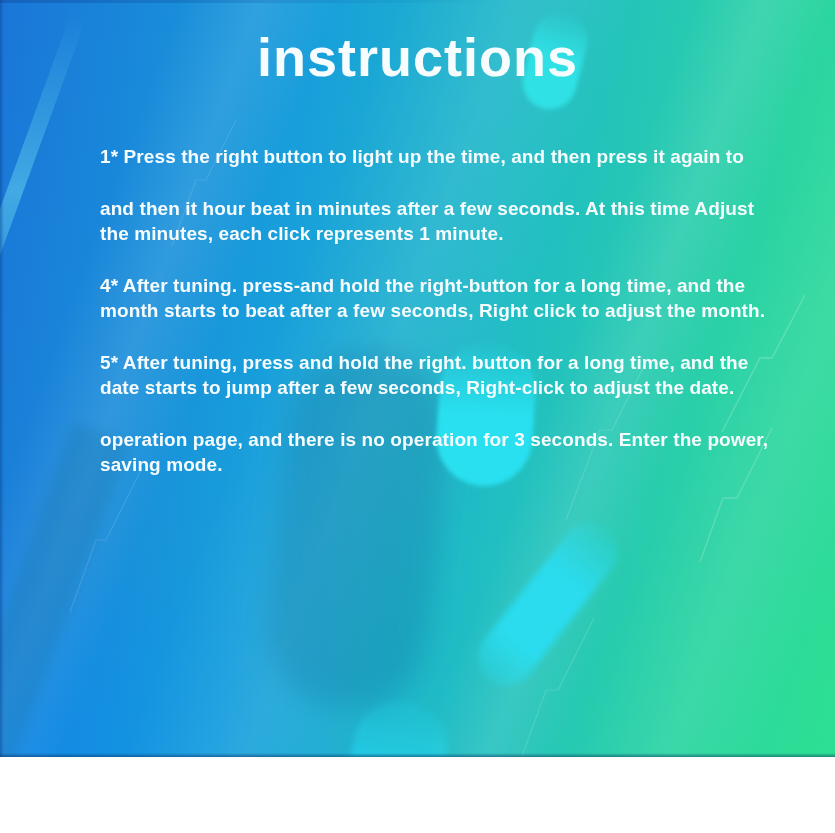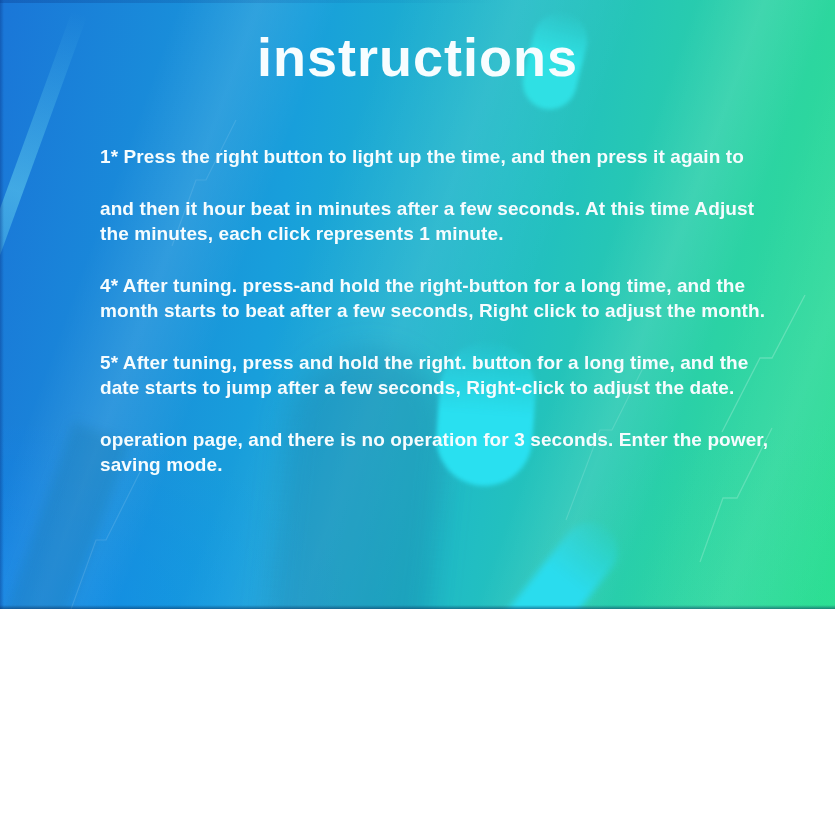--- a/index.html
+++ b/index.html
@@ -3,21 +3,21 @@
 <meta charset="utf-8">
 <style>
   html, body {
     margin: 0;
     padding: 0;
     background: #ffffff;
   }
   .page {
     position: relative;
     width: 835px;
-    height: 609px;
+    height: 757px;
     overflow: hidden;
     font-family: "Liberation Sans", sans-serif;
     background:
       radial-gradient(ellipse 60% 45% at 0% 100%, rgba(0,140,255,0.30), rgba(0,140,255,0) 70%),
       radial-gradient(ellipse 55% 45% at 100% 100%, rgba(40,230,140,0.25), rgba(40,230,140,0) 70%),
       linear-gradient(98deg, #1a76d8 0%, #189fdb 34%, #20bcc5 58%, #2bd2a5 83%, #2edd95 100%);
   }
   .decor, .decor > * { pointer-events: none; }
 
   

